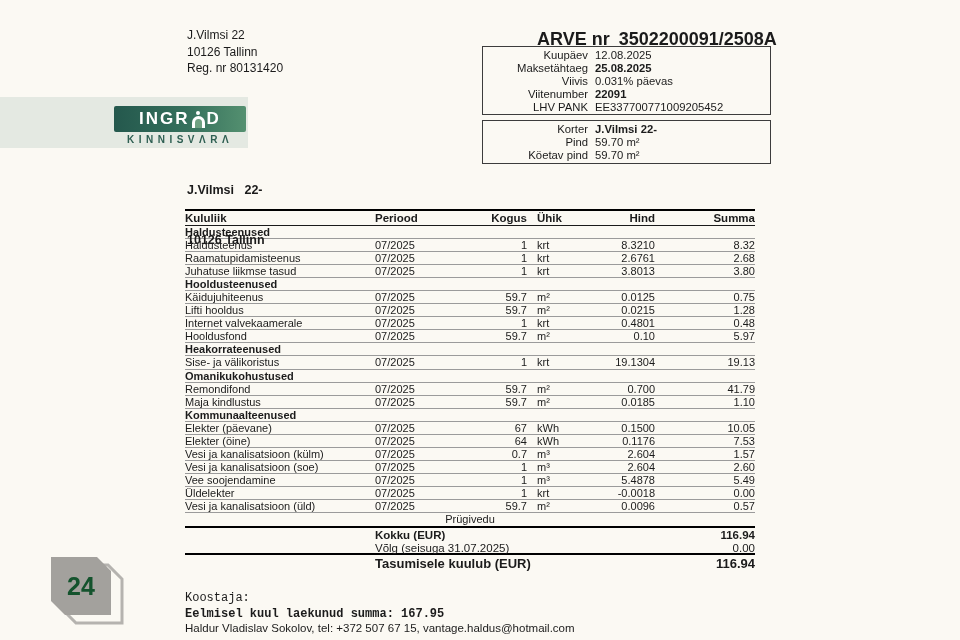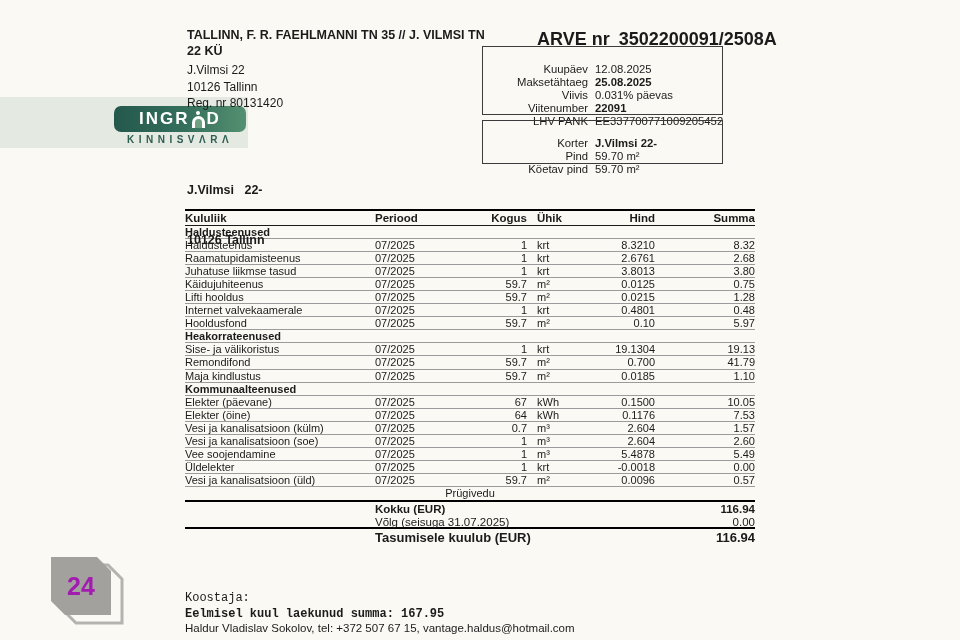--- a/index.html
+++ b/index.html
@@ -3,39 +3,39 @@
 <meta charset="utf-8">
 <style>
   * { margin:0; padding:0; box-sizing:border-box; }
   html,body { width:960px; height:640px; }
   body { font-family:"Liberation Sans", sans-serif; color:#1b1b1b; background:#fbf9f3; position:relative; overflow:hidden; }
 
   .abs { position:absolute; }
 
   
   .band { left:0; top:97px; width:248px; height:51px; background:#e4e9e2; }
-  .logo-box { left:114px; top:106px; width:132px; height:26px; border-radius:7px;
+  .logo-box { left:114px; top:106px; width:132px; height:26px; border-radius:2px;
               background:linear-gradient(90deg,#24584d 0%,#35705c 55%,#549070 100%);
               display:flex; align-items:center; justify-content:center;
               color:#fff; font-weight:bold; font-size:17px; letter-spacing:2px; }
   .arch-glyph { display:inline-block; position:relative; width:15px; height:17px; margin:0 1px; }
   .arch-glyph .dot { position:absolute; left:5px; top:0; width:4px; height:4px; border-radius:50%; background:#fff; }
   .arch-glyph .arch { position:absolute; left:1px; top:5px; width:13px; height:12px;
                       border:3px solid #fff; border-bottom:none; border-radius:7px 7px 0 0; background:#6fa182; }
   .logo-sub { left:114px; top:134px; width:132px; text-align:center; font-size:10px; font-weight:bold;
               letter-spacing:4.5px; color:#2e5f52; }
 
   
   .sender { left:187px; top:27px; width:302px; font-size:12px; line-height:16.5px; }
   .sender .title { font-weight:bold; font-size:12.5px; line-height:16px; margin-bottom:3px; }
   .recipient { left:187px; top:149px; font-size:12.5px; font-weight:bold; line-height:16.5px; white-space:pre; z-index:2; }
 
   
   .arve-title { left:537px; top:29px; font-size:18px; font-weight:bold; display:flex; gap:9px; }
-  .info-box { left:482px; width:241px; border:1.5px solid #3c3c3c; padding:16px 0; background:transparent; }
+  .info-box { left:482px; width:289px; border:1.5px solid #3c3c3c; padding:2px 0; background:transparent; }
   .meta-box { top:46px; height:69px; }
   .prop-box { top:120px; height:44px; }
   .ibrow { display:flex; font-size:11.3px; line-height:12.9px; }
   .ibrow .lbl { flex:0 0 105px; text-align:right; }
   .ibrow .val { margin-left:7px; white-space:nowrap; }
   .ibrow .val.b { font-weight:bold; }
 
   
   .tablewrap { left:185px; top:209px; width:570px; }
   .thead { display:flex; align-items:center; height:17px; font-size:11.5px; font-weight:bold;
@@ -56,40 +56,39 @@
   .sum-row.volg { border-bottom:2.5px solid #000; }
   .sum-row.due { height:17px; font-size:13px; font-weight:bold; }
 
   
   .koostaja { left:185px; top:591px; font-size:12px; line-height:15.5px;font-family:Liberation Mono, monospace; }
   .koostaja .b { font-weight:bold; }
   .contact { left:185px; top:604px; font-size:11.5px;margin-top:18px; }
 
   
   .badge-svg { left:50px; top:556px; width:80px; height:78px; }
-  .badge-num { left:63px; top:572px; width:36px; text-align:center; font-size:25px; font-weight:bold; color:#a21caf; z-index:2; }
+  .badge-num { left:63px; top:572px; width:36px; text-align:center; font-size:25px; font-weight:bold; color:#14532d; z-index:2; }
 </style>
 </head>
 <body>
 
 <div>
 
   <div class="abs band"></div>
   <div class="abs logo-box">
     <span>INGR</span>
     <span class="arch-glyph">
       <span class="dot"></span>
       <span class="arch"></span>
     </span>
     <span>D</span>
   </div>
   <div class="abs logo-sub">KINNISVΛRΛ</div>
 
   <div class="abs sender">
-    <div class="title">TALLINN, F. R. FAEHLMANNI TN 35 // J. VILMSI TN 22 KÜ</div>
     <div>J.Vilmsi 22</div>
     <div>10126 Tallinn</div>
     <div>Reg. nr 80131420</div>
   </div>
 
   <div class="abs recipient">
     <div>J.Vilmsi   22-</div>
     <div>10126 Tallinn</div>
   </div>
 
@@ -166,20 +165,23 @@
           <span class="c-total">2.68</span>
         </div>
         <div class="trow">
           <span class="c-name">Juhatuse liikmse tasud</span>
           <span class="c-period">07/2025</span>
           <span class="c-qty">1</span>
           <span class="c-unit">krt</span>
           <span class="c-price">3.8013</span>
           <span class="c-total">3.80</span>
         </div>
+        <div class="trow section">
+          <span class="c-name">Hooldusteenused</span>
+        </div>
         <div class="trow">
           <span class="c-name">Käidujuhiteenus</span>
           <span class="c-period">07/2025</span>
           <span class="c-qty">59.7</span>
           <span class="c-unit">m²</span>
           <span class="c-price">0.0125</span>
           <span class="c-total">0.75</span>
         </div>
         <div class="trow">
           <span class="c-name">Lifti hooldus</span>
@@ -208,20 +210,23 @@
         <div class="trow section">
           <span class="c-name">Heakorrateenused</span>
         </div>
         <div class="trow">
           <span class="c-name">Sise- ja välikoristus</span>
           <span class="c-period">07/2025</span>
           <span class="c-qty">1</span>
           <span class="c-unit">krt</span>
           <span class="c-price">19.1304</span>
           <span class="c-total">19.13</span>
+        </div>
+        <div class="trow section">
+          <span class="c-name">Omanikukohustused</span>
         </div>
         <div class="trow">
           <span class="c-name">Remondifond</span>
           <span class="c-period">07/2025</span>
           <span class="c-qty">59.7</span>
           <span class="c-unit">m²</span>
           <span class="c-price">0.700</span>
           <span class="c-total">41.79</span>
         </div>
         <div class="trow">

